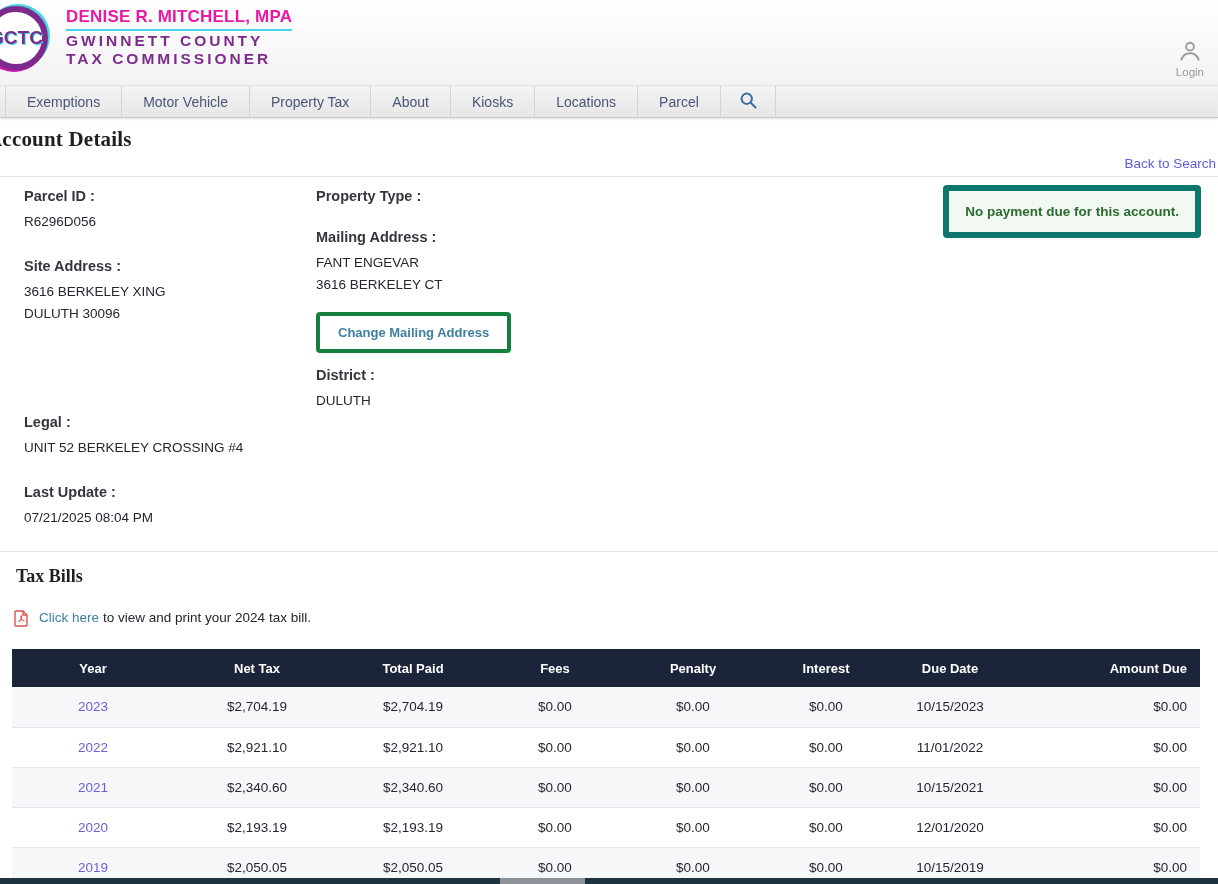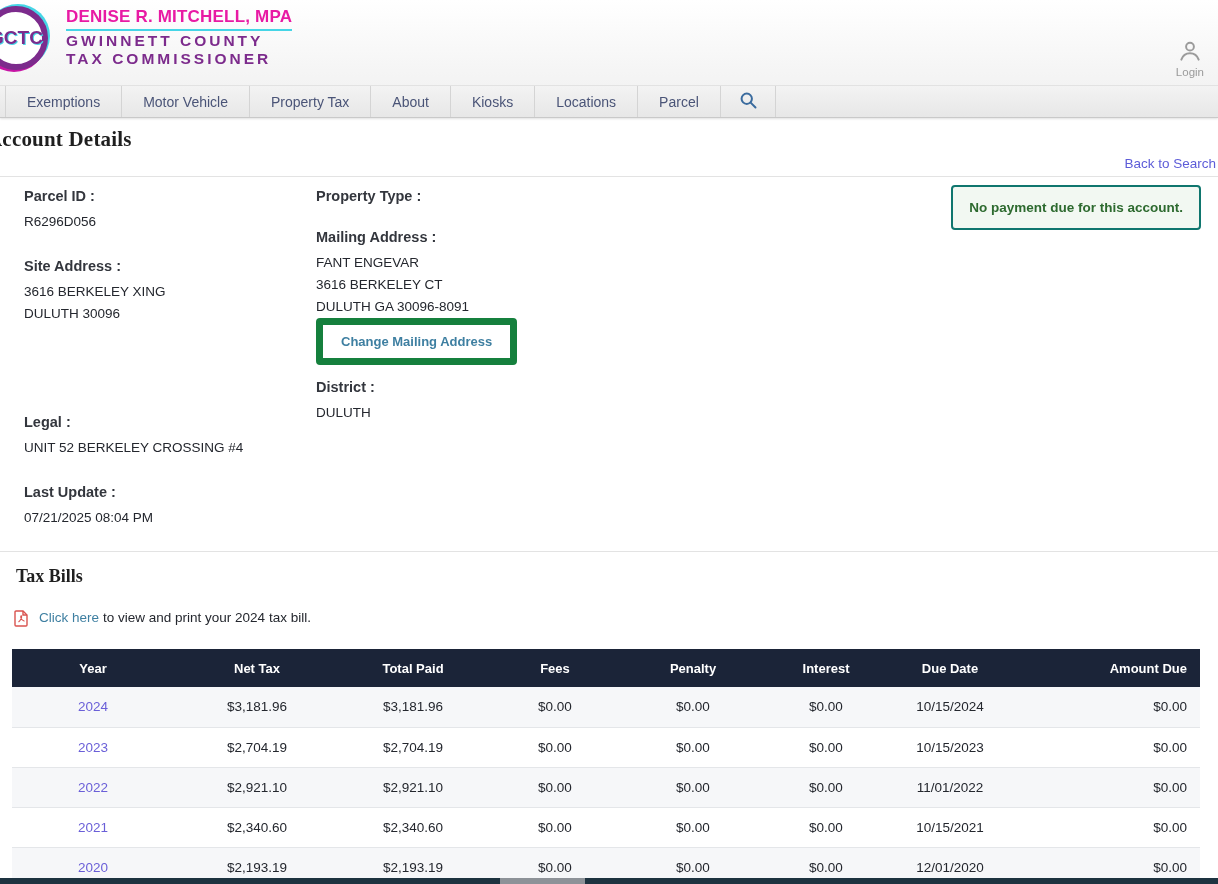--- a/index.html
+++ b/index.html
@@ -39,24 +39,24 @@
 
   
   .details { position:relative; padding:11px 0 0 24px; display:flex; }
   .d-col1 { width:292px; flex:none; }
   .d-col2 { width:420px; flex:none; }
   .field-label { font-weight:bold; font-size:14.5px; color:#33363d; margin-bottom:7px; }
   .field-value { font-size:13.5px; color:#24272e; line-height:22px; }
   .gap-24 { margin-top:25px; }
   .gap-66 { margin-top:89px; }
   .gap-13 { margin-top:14px; }
-  .change-btn { background:#ffffff; border:7px solid #15803d; border-radius:4px;
+  .change-btn { margin-top:16px; background:#ffffff; border:4px solid #15803d; border-radius:4px;
     padding:9px 18px; color:#3e7fa1; font-weight:bold; font-size:13px; cursor:pointer; }
   .no-pay-badge { position:absolute; top:8px; right:17px; background:#f2f8f2;
-    border:2px solid #0f766e; border-radius:4px; color:#2d6a2f; font-weight:bold;
+    border:6px solid #0f766e; border-radius:4px; color:#2d6a2f; font-weight:bold;
     font-size:13.5px; padding:13px 16px; }
 
   
   .rule2 { border:none; border-top:1px solid #e3e3e3; margin-top:22px; }
   .tax-title { font-family:"Liberation Serif", serif; font-weight:bold; font-size:18px;
     color:#1f1f1f; margin:14px 0 0 16px; }
   .bill-line { display:flex; align-items:flex-start; margin:23px 0 0 14px; font-size:13.5px; }
   .pdf-icon { margin-right:10px; display:inline-flex; }
   .click-link { color:#3e7fa1; text-decoration:none; cursor:pointer; margin-right:4px; }
 
@@ -149,21 +149,20 @@
   </div>
   <div class="d-col2">
     <div>
       <div class="field-label">Property Type :</div>
     </div>
     <div class="gap-24">
       <div class="field-label">Mailing Address :</div>
       <div class="field-value">
           <div>FANT ENGEVAR</div>
           <div>3616 BERKELEY CT</div>
-          <div>DULUTH GA 30096-8091</div>
         </div>
     </div>
     <button class="change-btn">Change Mailing Address</button>
     <div class="gap-13">
       <div class="field-label">District :</div>
       <div class="field-value">DULUTH</div>
     </div>
   </div>
   <div class="no-pay-badge">No payment due for this account.</div>
 </div>
@@ -201,30 +200,20 @@
         <th>Total Paid</th>
         <th>Fees</th>
         <th>Penalty</th>
         <th>Interest</th>
         <th>Due Date</th>
         <th>Amount Due</th>
       </tr>
     </thead>
   <tbody id="bills-body">
       <tr>
-        <td><a class="year-link">2024</a></td>
-        <td>$3,181.96</td>
-        <td>$3,181.96</td>
-        <td>$0.00</td>
-        <td>$0.00</td>
-        <td>$0.00</td>
-        <td>10/15/2024</td>
-        <td>$0.00</td>
-      </tr>
-      <tr>
         <td><a class="year-link">2023</a></td>
         <td>$2,704.19</td>
         <td>$2,704.19</td>
         <td>$0.00</td>
         <td>$0.00</td>
         <td>$0.00</td>
         <td>10/15/2023</td>
         <td>$0.00</td>
       </tr>
       <tr>

